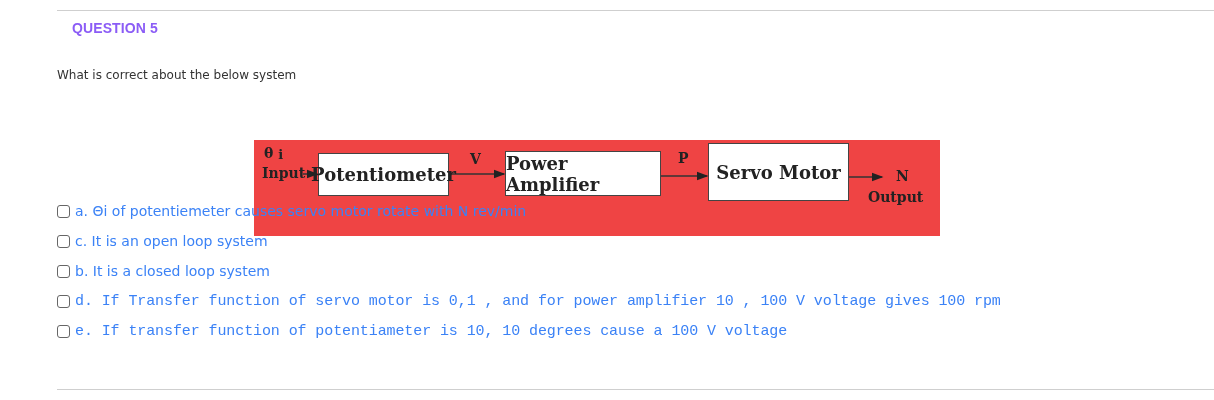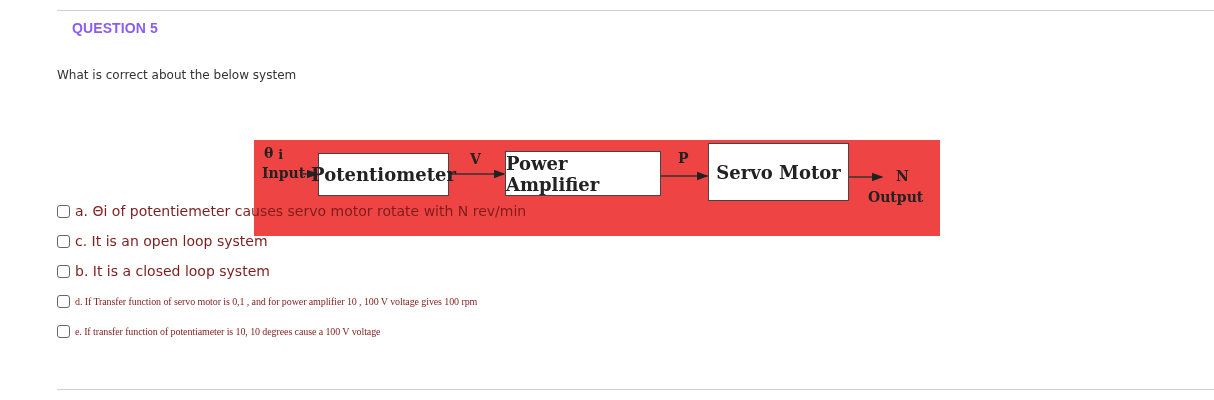--- a/index.html
+++ b/index.html
@@ -11,24 +11,24 @@
   .qtitle { position:absolute; left:72px; top:20px; font-family:"Liberation Sans", sans-serif;
             font-weight:bold; font-size:14px; color:#8b5cf6; letter-spacing:0.1px; }
   .qtext { position:absolute; left:57px; top:68px; font-size:12px; color:#333; }
   .diagram { position:absolute; left:254px; top:92px; width:686px; height:96px; background:#ef4444;margin-top:48px; }
   .diagram .box { position:absolute; border:1.5px solid #444; background:#fff;
                   font-family:"DejaVu Serif", serif; font-weight:bold; font-size:18px; color:#222;
                   display:flex; align-items:center; justify-content:center; box-sizing:border-box; }
   .diagram .lbl { position:absolute; font-family:"DejaVu Serif", serif; font-weight:bold; font-size:14px; color:#222; }
   .diagram svg { position:absolute; left:0; top:0; }
   .options { position:absolute; left:57px; top:196px; }
-  .opt { display:flex; align-items:center; height:30px; font-size:14px; color:#7f1d1d; }
+  .opt { display:flex; align-items:center; height:30px; font-size:14px; color:#3b82f6; }
   .cb { width:13px; height:13px; border:1px solid #666; border-radius:3px; box-sizing:border-box;
         margin-right:5px; background:#fff; flex:none; }
-  .opt.narrow .otext { font-family:Liberation Serif, serif; font-size:10px; letter-spacing:-0.1px; }
+  .opt.narrow .otext { font-family:Liberation Mono, monospace; font-size:15px; letter-spacing:-0.1px; }
 </style>
 </head>
 <body>
 
 <div class="rule top"></div>
 
 <div class="qtitle">QUESTION 5</div>
 <div class="qtext">What is  correct about the below system</div>
 
 <div class="diagram">

